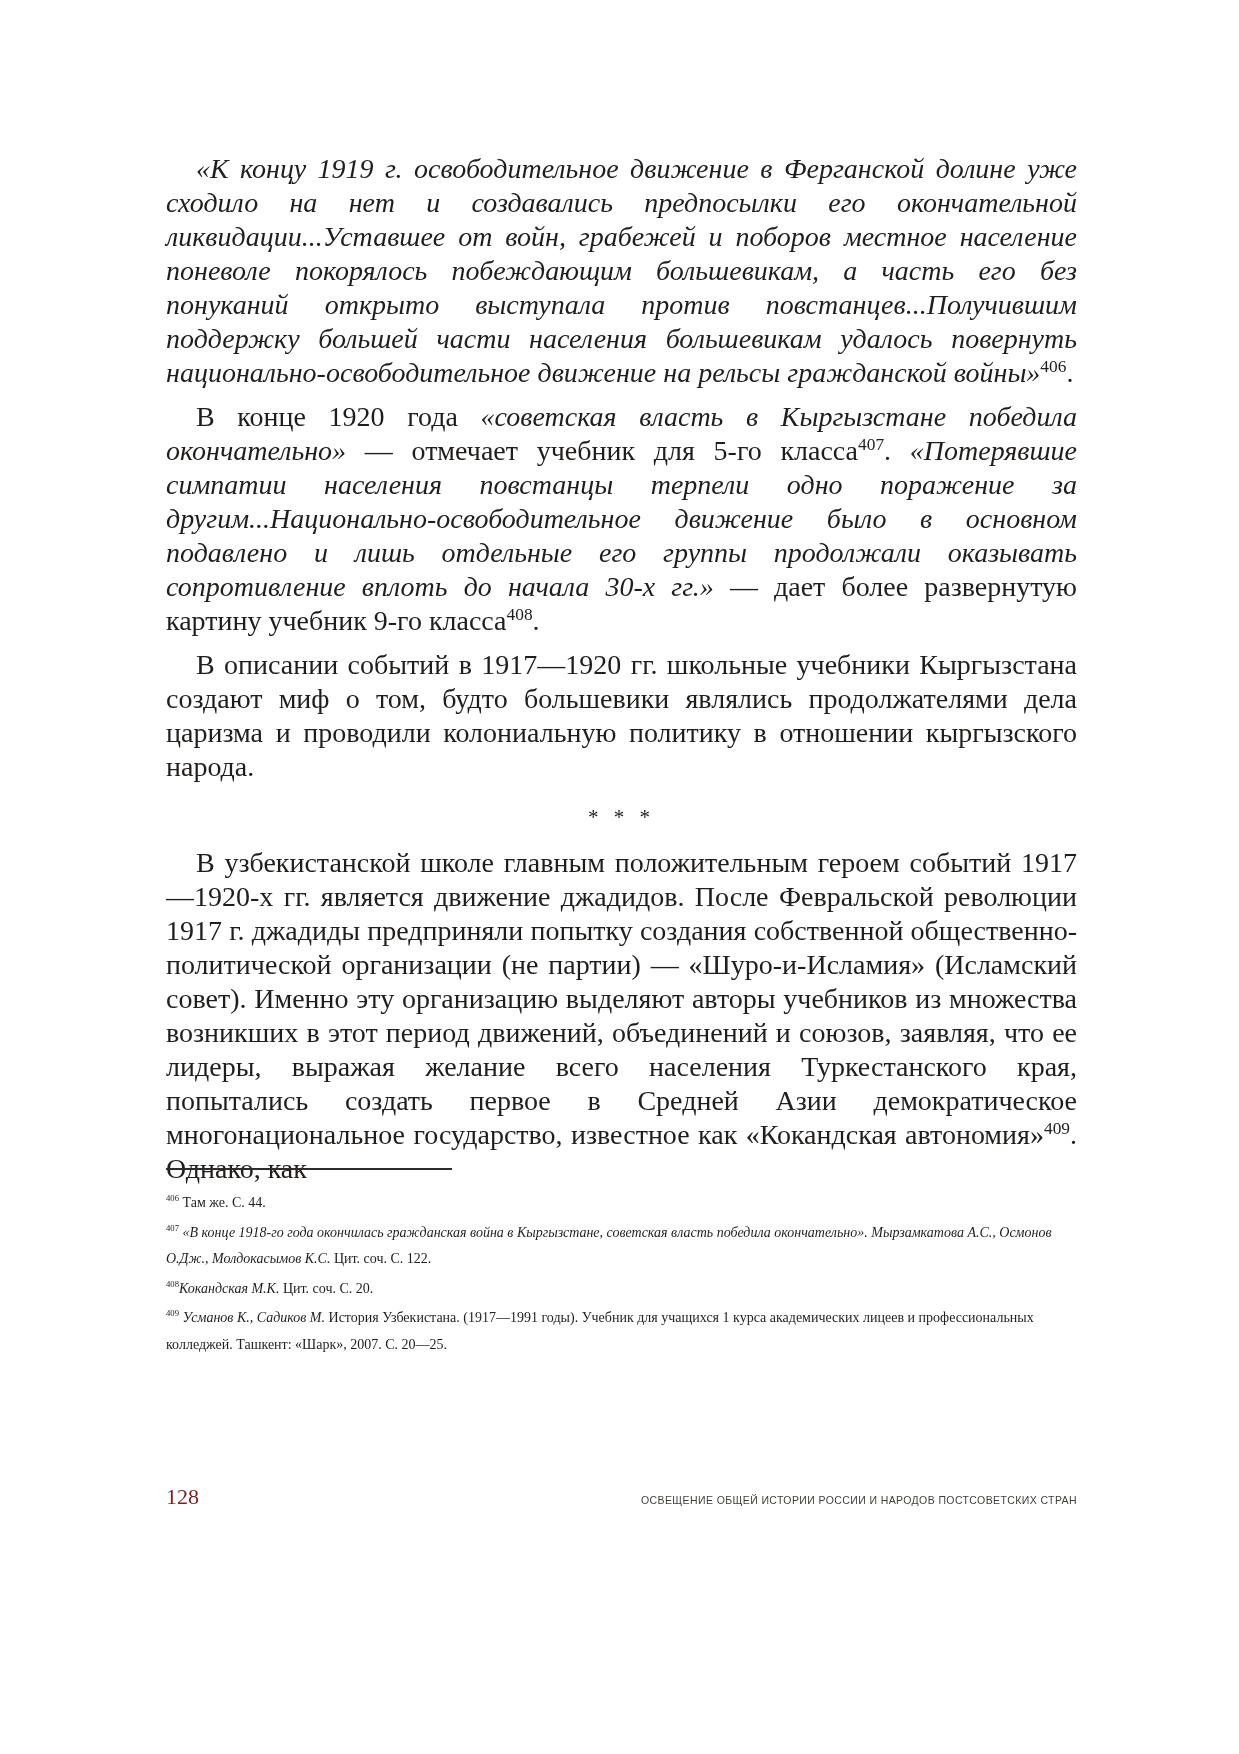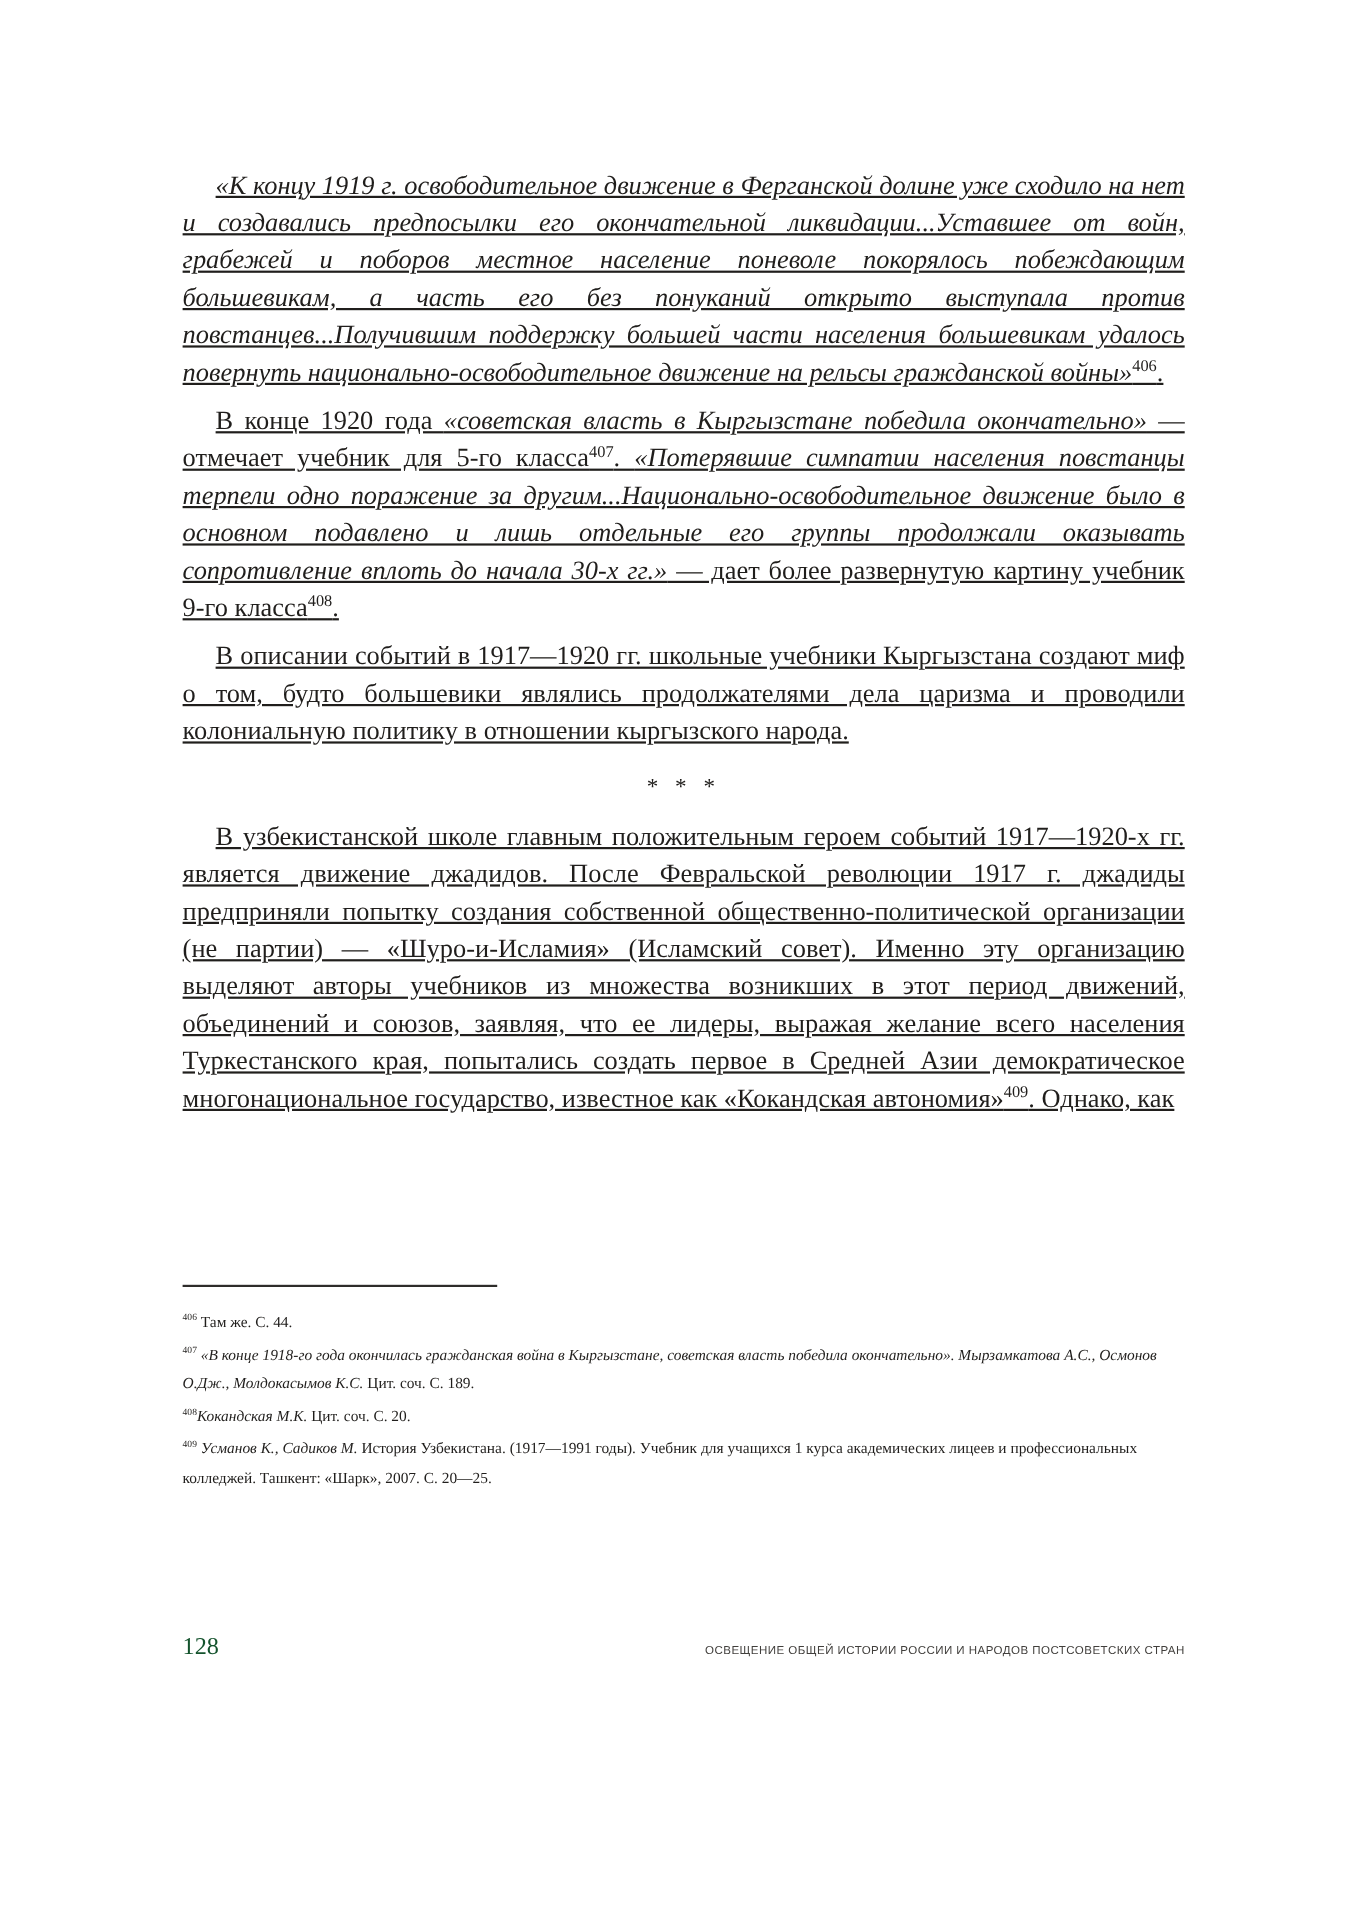--- a/index.html
+++ b/index.html
@@ -17,25 +17,24 @@
     overflow: hidden;
   }
   .body-block {
     position: absolute;
     left: 166px;
     top: 152px;
     width: 911px;
   }
   .para {
     margin: 0 0 10px 0;
-    font-size: 24px;
+    font-size: 28px;
     line-height: 34px;
     text-align: justify;
     text-indent: 30px;
-    text-decoration: underline;
   }
   .para em {
     font-style: italic;
   }
   sup {
     font-size: 0.62em;
     line-height: 0;
     vertical-align: super;
   }
   .separator {
@@ -71,21 +70,21 @@
     position: absolute;
     left: 166px;
     right: 162px;
     top: 1484px;
     display: flex;
     justify-content: space-between;
     align-items: baseline;
   }
   .page-number {
     font-size: 22px;
-    color: #14532d;
+    color: #7f1d1d;
   }
   .running-footer {
     font-family: "Liberation Sans", sans-serif;
     font-size: 10.5px;
     font-weight: 400;
     letter-spacing: 0.4px;
     color: #413f3c;
     text-transform: uppercase;
     padding-left: 44px;
   }
@@ -102,21 +101,21 @@
       <p class="para"><span>В описании событий в 1917—1920 гг. школьные учебники Кыргызстана создают миф о том, будто большевики являлись продолжателями дела царизма и проводили колониальную политику в отношении кыргызского народа.</span></p>
       <p class="separator">* * *</p>
       <p class="para"><span>В узбекистанской школе главным положительным героем событий 1917—1920-х гг. является движение джадидов. После Февральской революции 1917 г. джадиды предприняли попытку создания собственной общественно-политической организации (не партии) — «Шуро-и-Исламия» (Исламский совет). Именно эту организацию выделяют авторы учебников из множества возникших в этот период движений, объединений и союзов, заявляя, что ее лидеры, выражая желание всего населения Туркестанского края, попытались создать первое в Средней Азии демократическое многонациональное государство, известное как «Кокандская автономия»</span><sup>409</sup><span>. Однако, как</span></p>
     </div>
 
   <div class="footnote-block">
     <div class="footnote-rule"></div>
     <div>
 
     <p class="footnote"><sup>406</sup> <span>Там же. С. 44.</span></p>
-        <p class="footnote"><sup>407</sup> <em>«В конце 1918-го года окончилась гражданская война в Кыргызстане, советская власть победила окончательно». Мырзамкатова А.С., Осмонов О.Дж., Молдокасымов К.С.</em><span> Цит. соч. С. 189.</span></p>
+        <p class="footnote"><sup>407</sup> <em>«В конце 1918-го года окончилась гражданская война в Кыргызстане, советская власть победила окончательно». Мырзамкатова А.С., Осмонов О.Дж., Молдокасымов К.С.</em><span> Цит. соч. С. 122.</span></p>
         <p class="footnote"><sup>408</sup><em>Кокандская М.К.</em><span> Цит. соч. С. 20.</span></p>
         <p class="footnote"><sup>409</sup> <em>Усманов К., Садиков М.</em><span> История Узбекистана. (1917—1991 годы). Учебник для учащихся 1 курса академических лицеев и профессиональных колледжей. Ташкент: «Шарк», 2007. С. 20—25.</span></p>
       </div>
   </div>
 
   <div class="footer">
     <span class="page-number">128</span>
     <span class="running-footer">ОСВЕЩЕНИЕ ОБЩЕЙ ИСТОРИИ РОССИИ И НАРОДОВ ПОСТСОВЕТСКИХ СТРАН</span>
   </div>
 

